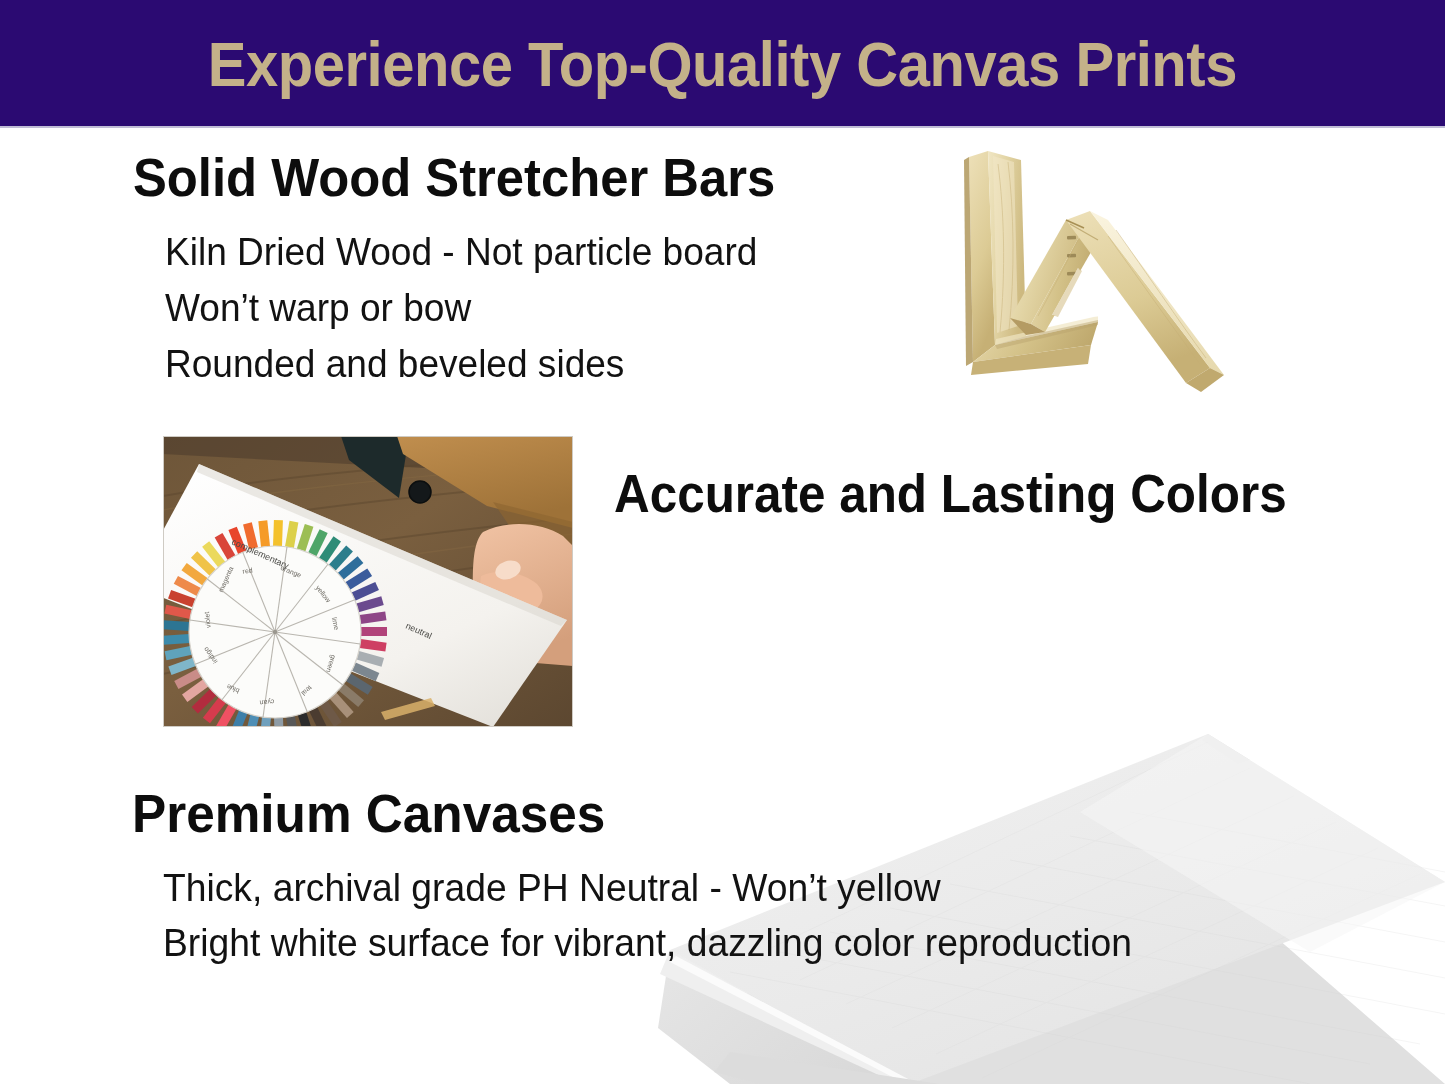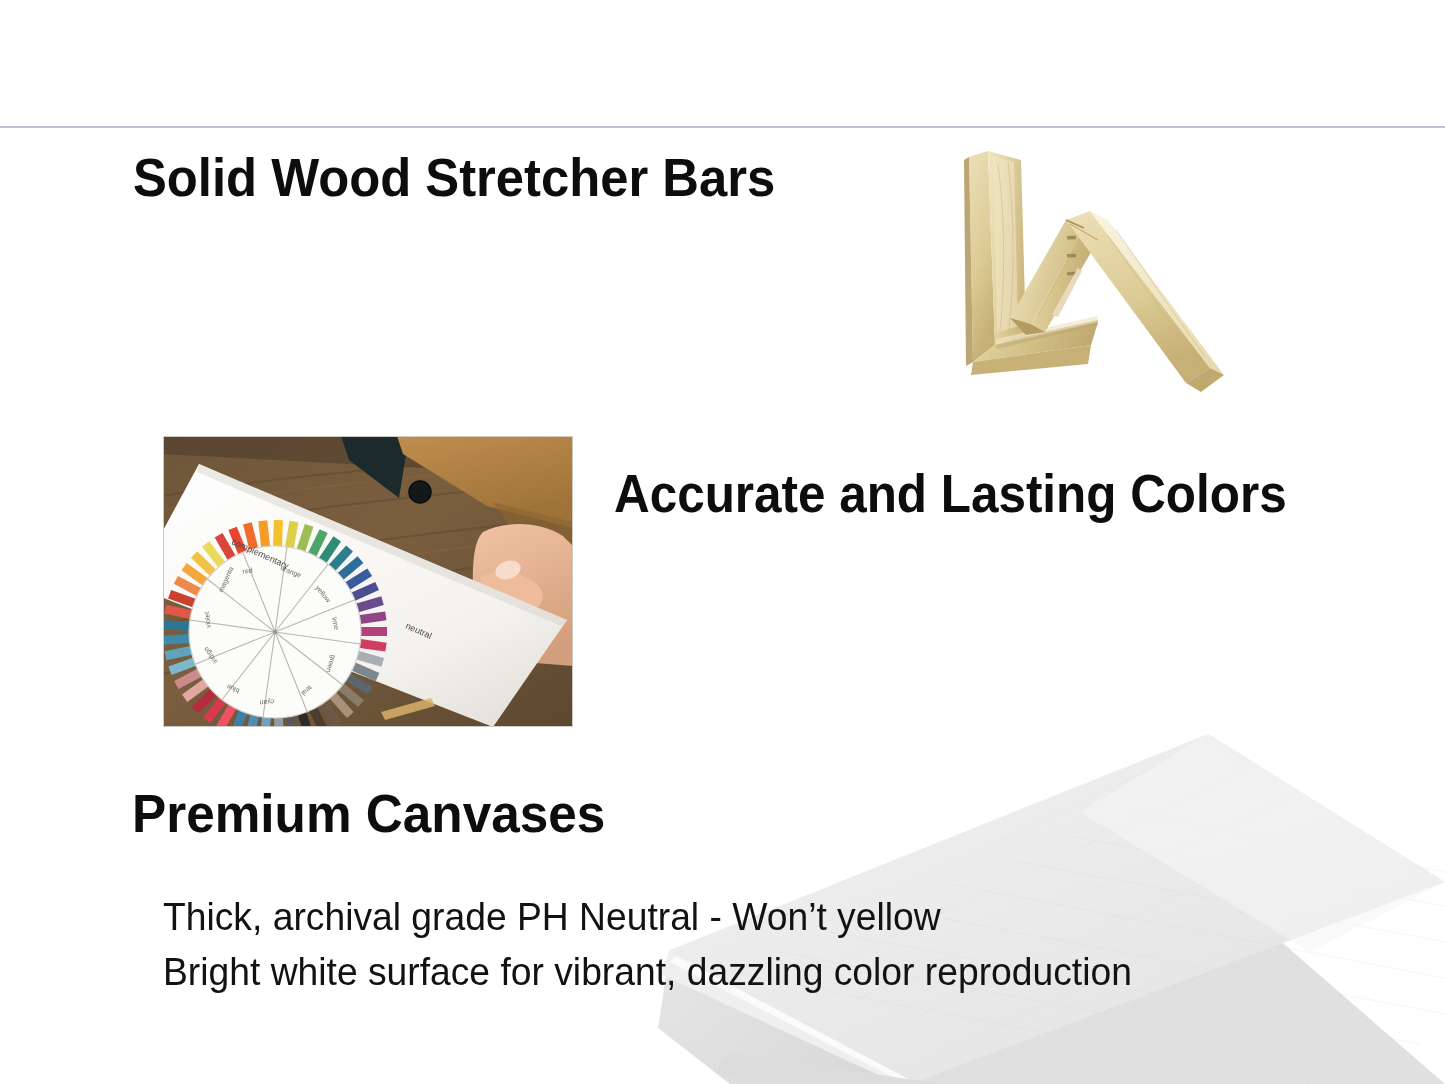--- a/index.html
+++ b/index.html
@@ -128,21 +128,20 @@
     left: 132px;
     top: 786px;
     font-size: 54px;
     transform: scaleX(0.95);
   }
   #bullets-premium {
     position: absolute;
     left: 163px;
     top: 868px;
     z-index: 4;
-    margin-top: 29px;
   }
   #bullets-premium .bullet-line {
     position: relative;
     left: 0;
     top: 0;
     display: block;
     margin-bottom: 16px;
     transform: scaleX(0.955);
   }
 
@@ -180,24 +179,32 @@
     z-index: 1;
     pointer-events: none;
   }
   .photo-canvas svg { display: block; }
 </style>
 </head>
 <body>
 
 <div id="poster">
 
+  <div class="header-band">
+    <div class="header-title">Experience Top-Quality Canvas Prints</div>
+  </div>
   <div class="header-underline"></div>
 
   <div class="section-heading" id="heading-stretcher">Solid Wood Stretcher Bars</div>
 
+  <div id="bullets-stretcher">
+    <div class="bullet-line">Kiln Dried Wood - Not particle board</div>
+    <div class="bullet-line">Won’t warp or bow</div>
+    <div class="bullet-line">Rounded and beveled sides</div>
+  </div>
 
   <div class="photo-wood">
     <svg width="278" height="260" viewBox="0 0 278 260" xmlns="http://www.w3.org/2000/svg">
       <defs>
         <linearGradient id="wfaceA" x1="0" y1="0" x2="1" y2="0.4">
           <stop offset="0" stop-color="#F0E6C4"></stop>
           <stop offset="0.45" stop-color="#E2D4A4"></stop>
           <stop offset="1" stop-color="#CDB980"></stop>
         </linearGradient>
         <linearGradient id="wfaceB" x1="0" y1="0" x2="0.3" y2="1">

